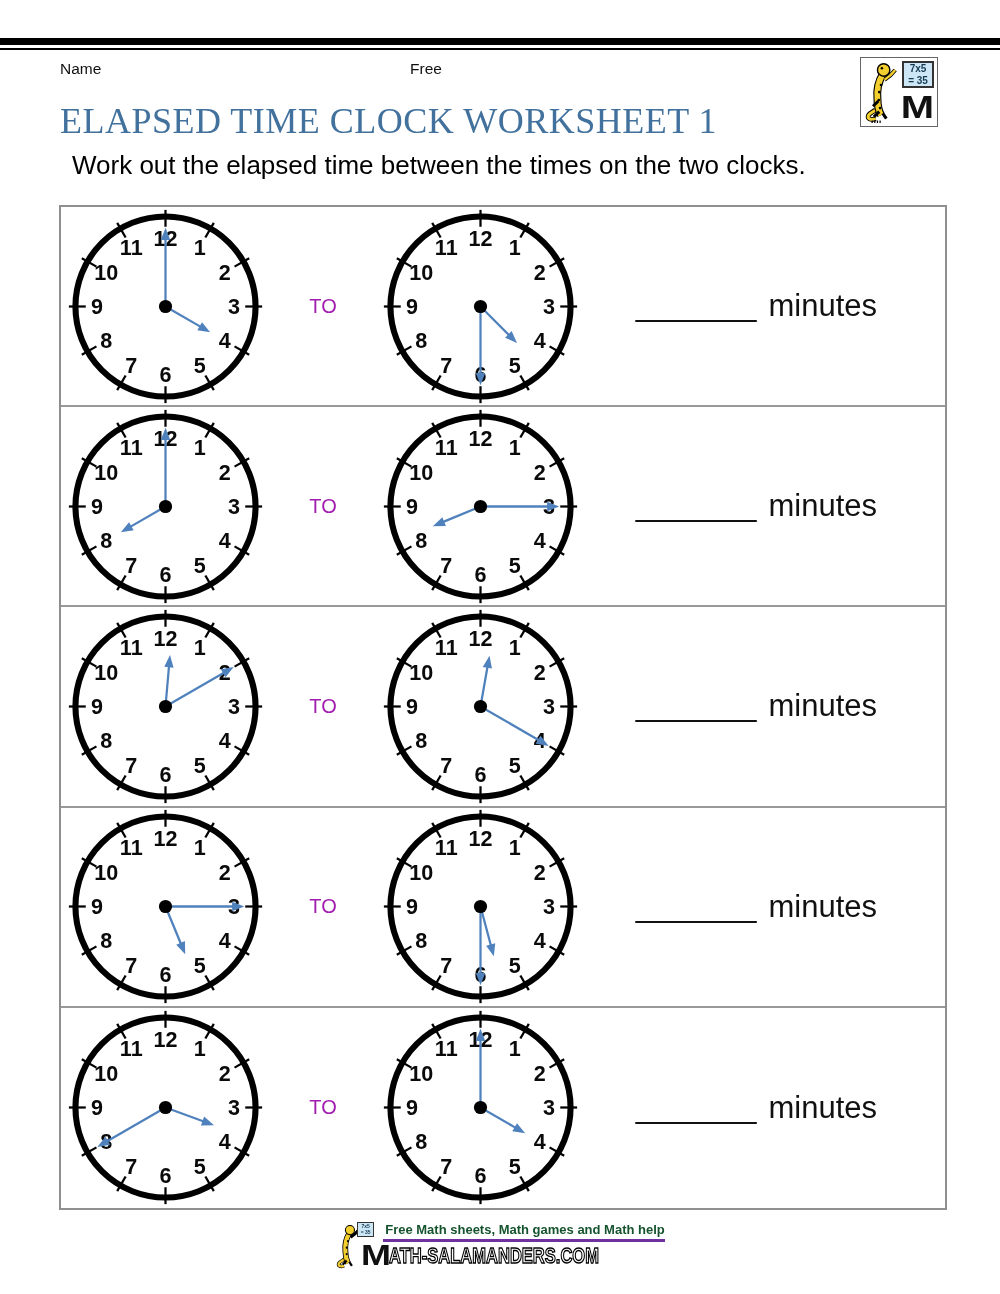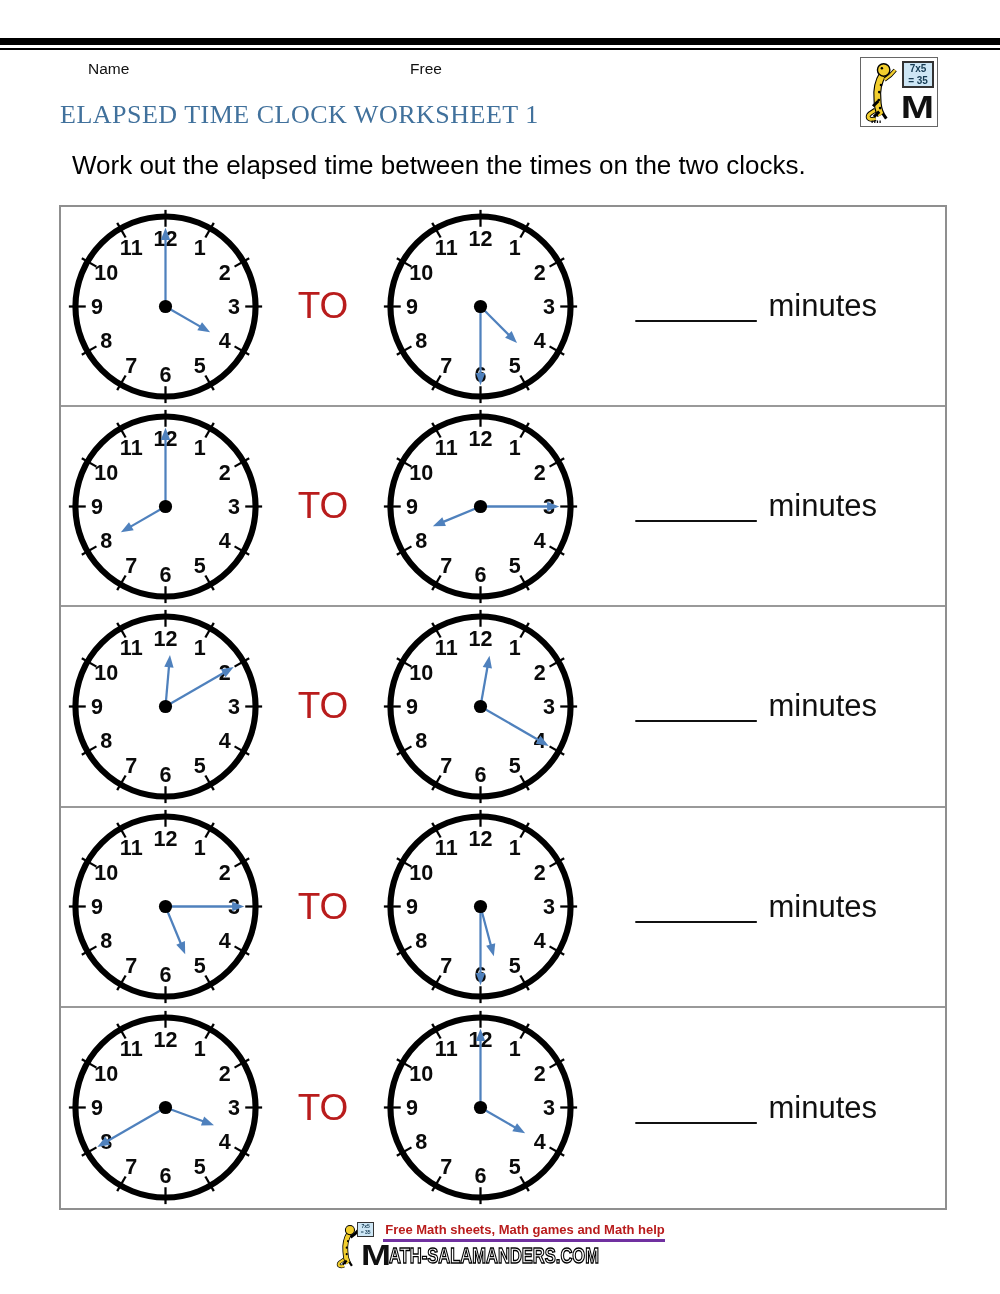--- a/index.html
+++ b/index.html
@@ -3,55 +3,55 @@
 <meta charset="utf-8">
 <style>
   html,body{margin:0;padding:0;}
   body{width:1000px;height:1294px;background:#fff;font-family:"Liberation Sans",sans-serif;}
   .page{position:relative;width:1000px;height:1294px;background:#fff;overflow:hidden;}
 
   .top-bar{position:absolute;left:0;top:38px;width:1000px;height:3px;
            border-top:7px solid #000;border-bottom:2px solid #000;}
 
   .meta-row{position:absolute;top:60px;left:0;width:1000px;font-size:15.5px;color:#111;}
-  .meta-name{position:absolute;left:60px;top:0;margin-left:28px;}
+  .meta-name{position:absolute;left:60px;top:0;}
   .meta-date{position:absolute;left:410px;top:0;}
 
   .brand-box{position:absolute;top:57px;right:62px;width:76px;height:68px;
              border:1px solid #666;background:#fff;}
   .brand-board{position:absolute;top:3px;right:3px;width:32px;height:27px;background:#cde6f5;
                border:2px solid #333;font-size:10px;font-weight:bold;color:#143a52;
                line-height:12px;text-align:center;box-sizing:border-box;}
   .brand-m{position:absolute;right:5px;bottom:0px;font-size:32px;font-weight:900;color:#111;
            transform:scaleX(1.25);transform-origin:right bottom;letter-spacing:-2px;}
   .brand-sal{position:absolute;left:2px;top:4px;}
 
   .page-title{position:absolute;left:60px;top:100px;margin:0;font-family:"Liberation Serif",serif;
-              font-weight:500;font-size:26px;color:#41719C;letter-spacing:.5px;white-space:nowrap;}
+              font-weight:500;font-size:36px;color:#41719C;letter-spacing:.5px;white-space:nowrap;}
   .instructions{position:absolute;left:72px;top:150px;margin:0;font-size:26px;color:#000;white-space:nowrap;}
 
   .sheet{position:absolute;left:59px;top:205px;width:888px;height:1005px;box-sizing:border-box;
          border:2px solid #8f8f8f;display:grid;grid-template-rows:repeat(5,1fr);}
   .row{display:flex;align-items:center;box-sizing:border-box;padding-left:6px;overflow:visible;}
   .row:not(:last-child){border-bottom:2px solid #999;}
   .clock{flex:0 0 auto;display:block;}
-  .to-box{flex:0 0 118px;text-align:center;font-size:37px;color:#b91c1c;}
+  .to-box{flex:0 0 118px;text-align:center;font-size:20px;color:#a21caf;}
   .answer{flex:1 1 auto;text-align:right;padding-right:68px;font-size:31px;color:#111;white-space:nowrap;}
   .answer .blank{letter-spacing:0px;}
   .answer .unit{margin-left:12px;}
 
   .footer{position:absolute;left:0;top:1222px;width:1000px;display:flex;justify-content:center;}
   .f-cluster{display:flex;align-items:flex-start;}
   .f-left{position:relative;width:42px;height:52px;}
   .f-board{position:absolute;top:0;left:22px;width:17px;height:15px;background:#cde6f5;
            border:1px solid #333;font-size:5px;font-weight:bold;color:#143a52;line-height:6px;
            text-align:center;box-sizing:border-box;overflow:hidden;}
   .f-sal{position:absolute;left:0;top:2px;}
   .f-right{display:flex;flex-direction:column;}
-  .f-tagline{font-size:13px;font-weight:bold;color:#b91c1c;letter-spacing:0px;padding-left:8px;}
+  .f-tagline{font-size:13px;font-weight:bold;color:#14532d;letter-spacing:0px;padding-left:8px;}
   .f-rule{height:3px;margin-top:2px;margin-left:6px;}
   .f-site{display:flex;align-items:flex-end;margin-top:0px;}
   .f-m{font-size:30px;font-weight:900;color:#111;line-height:26px;margin-left:-16px;
        transform:scaleX(1.2);transform-origin:left bottom;}
   .f-site svg{display:block;margin-left:2px;}
 </style>
 </head>
 <body>
 
 <div class="page">

